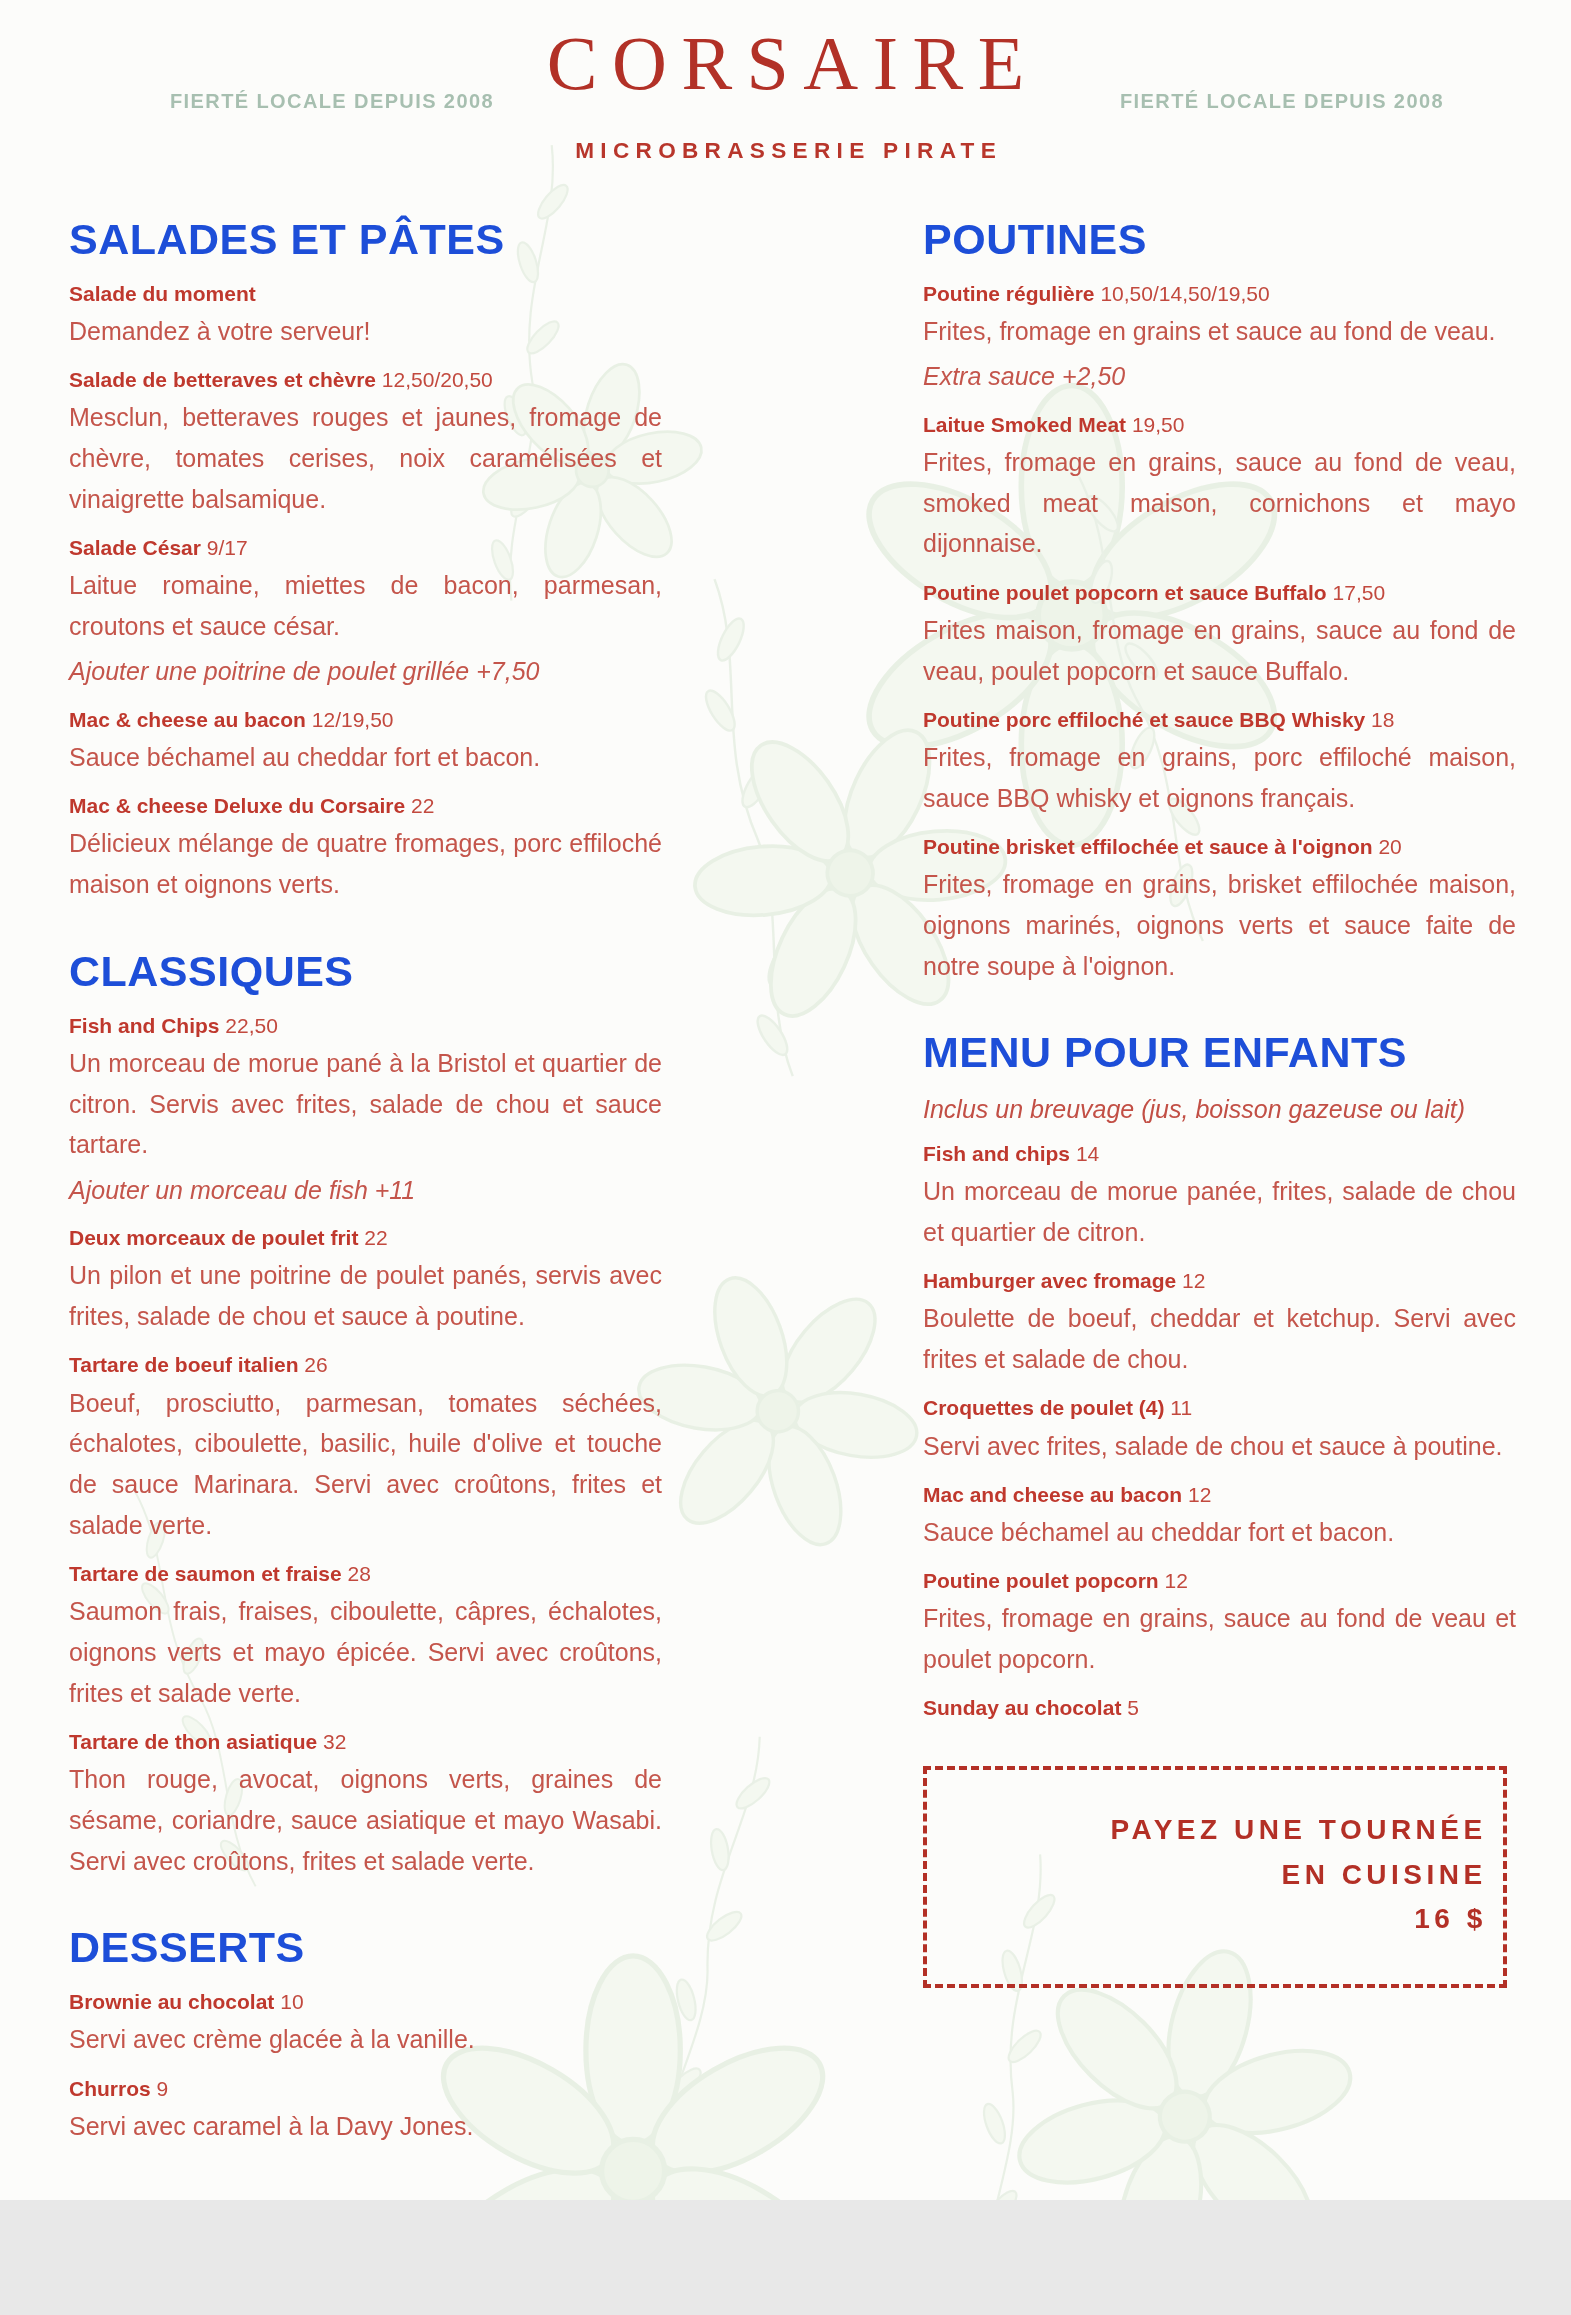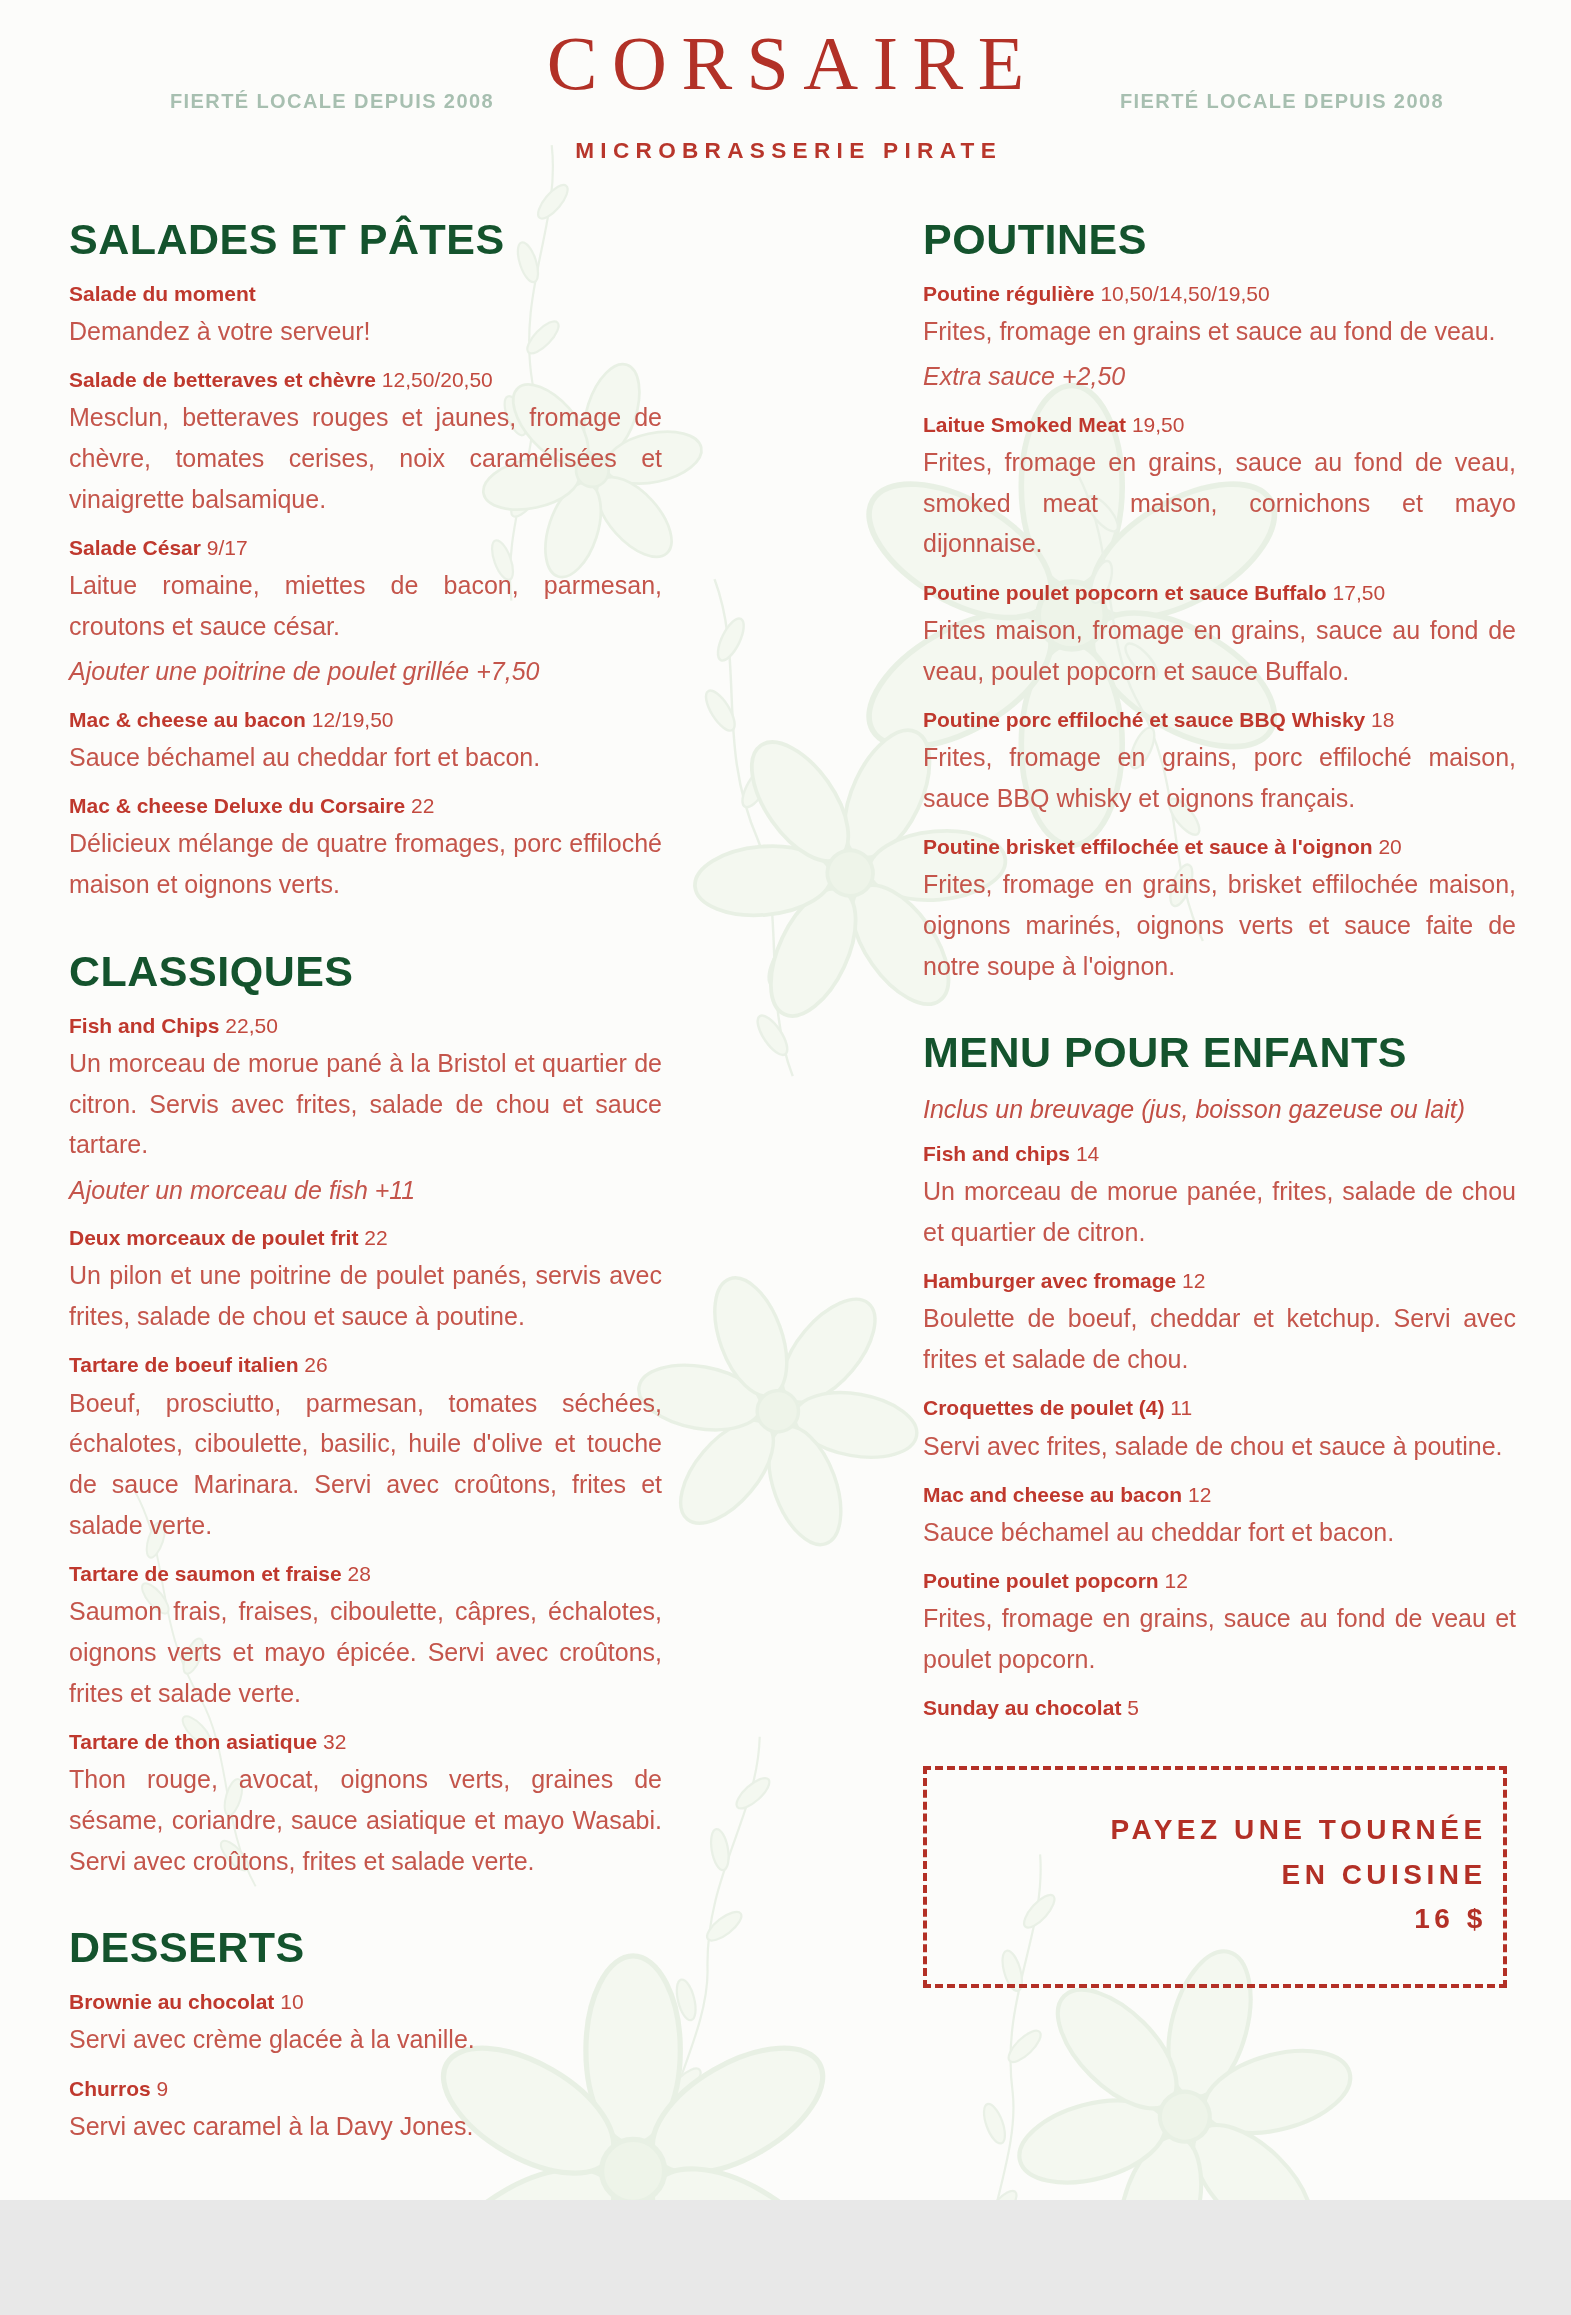--- a/index.html
+++ b/index.html
@@ -35,21 +35,21 @@
     font-size:22.6px;font-weight:700;letter-spacing:6.3px;text-indent:6.3px;
     color:#b8362b;
   }
   
   .col{position:absolute;top:215px;width:593px;}
   .col-left{left:69px;}
   .col-right{left:923px;}
   .menu-section{margin-top:42px;}
   .menu-section:first-child{margin-top:0;}
   .section-title{
-    font-size:43px;font-weight:700;color:#14532d;
+    font-size:43px;font-weight:700;color:#1d4ed8;
     margin:0 0 14.5px;letter-spacing:0.5px;line-height:1.15;
   }
   .section-note{
     font-size:25px;font-style:italic;color:#c24f45;
     margin:-1.8px 0 11px;line-height:1.5;
   }
   .menu-item{margin-bottom:13.6px;}
   .item-title{
     font-size:21px;font-weight:700;color:#bf382d;
     line-height:1.4;text-align:justify;

